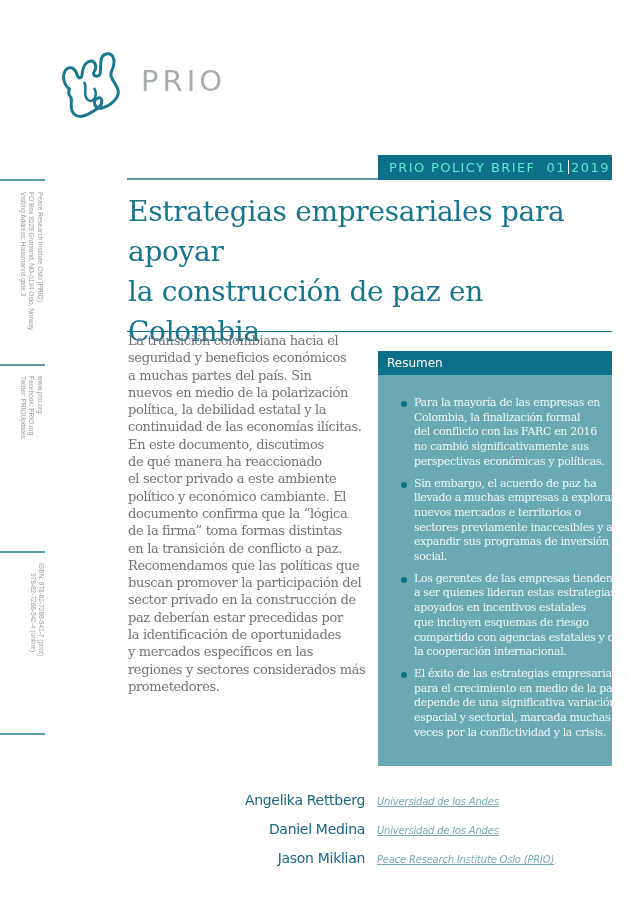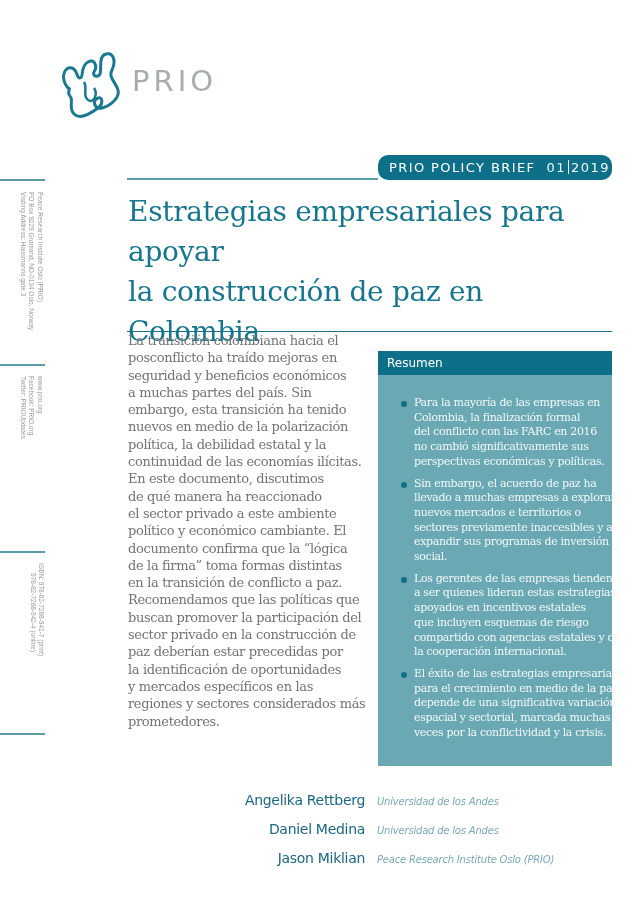--- a/index.html
+++ b/index.html
@@ -1,46 +1,46 @@
 <!DOCTYPE html>
 <html><head>
   <meta charset="utf-8">
   <style>
     html, body { margin: 0; padding: 0; background: #ffffff; }
     body { width: 633px; height: 897px; position: relative; overflow: hidden; }
 
     .logo { position: absolute; left: 58px; top: 48px; width: 160px; height: 72px; }
     .logo svg { position: absolute; left: 0; top: 0; }
-    .logo-text { position: absolute; left: 74px; top: 16px; font-family: "DejaVu Sans", sans-serif; font-size: 29px; letter-spacing: 4px; color: #a7adae; font-weight: normal; }
+    .logo-text { position: absolute; left: 83px; top: 16px; font-family: "DejaVu Sans", sans-serif; font-size: 29px; letter-spacing: 4px; color: #a7adae; font-weight: normal; }
 
     .side-rule { position: absolute; left: 0; width: 45px; height: 2px; background: #5b9aa6; }
     .side-text { position: absolute; font-family: "Liberation Sans", sans-serif; font-size: 6.5px; line-height: 8.5px; color: #9a9a9a; writing-mode: vertical-rl; white-space: nowrap; }
 
-    .brief-bar { position: absolute; left: 378px; top: 155px; width: 234px; height: 25px; background: #0e7088; color: #ffffff; font-family: "DejaVu Sans", sans-serif; font-size: 13px; letter-spacing: 1.4px; line-height: 25px; padding-left: 11px; box-sizing: border-box; white-space: nowrap; border-radius: 10px; }
+    .brief-bar { position: absolute; left: 378px; top: 155px; width: 234px; height: 25px; background: #0e7088; color: #5eead4; font-family: "DejaVu Sans", sans-serif; font-size: 13px; letter-spacing: 1.4px; line-height: 25px; padding-left: 11px; box-sizing: border-box; white-space: nowrap; }
     .brief-bar .num { font-size: 13px; letter-spacing: 1.5px; opacity: 0.95; }
     .brief-bar .sep { display: inline-block; width: 1px; height: 14px; background: #ffffff; vertical-align: -2px; margin: 0 2px; }
 
     .rule-top { position: absolute; left: 127px; top: 178px; width: 251px; height: 2px; background: #5b9aa6; }
     .title { position: absolute; left: 128px; top: 192px; width: 490px; font-family: "DejaVu Serif", serif; font-size: 28px; line-height: 40px; color: #17768d; letter-spacing: -0.3px; }
     .rule-title { position: absolute; left: 127px; top: 331px; width: 485px; height: 1px; background: #177089; }
 
     .body-text { position: absolute; left: 128px; top: 332px; width: 245px; font-family: "DejaVu Serif", serif; font-size: 13px; line-height: 17.3px; color: #737373; letter-spacing: -0.35px; }
     .body-text span { display: block; white-space: nowrap; }
 
     .summary { position: absolute; left: 378px; top: 351px; width: 234px; height: 415px; background: #6aa9b3; }
     .summary-head { height: 24px; background: #0e7088; color: #ffffff; font-family: "DejaVu Sans", sans-serif; font-size: 12px; line-height: 25px; padding-left: 9px; }
     .summary ul { list-style: none; margin: 12px; padding: 9px 6px 0 10px; }
     .summary li { position: relative; padding-left: 14px; margin-bottom: 7px; font-family: "DejaVu Serif", serif; font-size: 11px; line-height: 14.7px; color: #f2f8f9; letter-spacing: -0.35px; }
     .summary li .line { display: block; white-space: nowrap; }
     .summary li .bullet { position: absolute; left: 1px; top: 5px; width: 6px; height: 6px; border-radius: 50%; background: #0e6f87; }
 
     .authors { position: absolute; left: 150px; top: 792px; width: 460px; }
     .author { position: relative; height: 29px; }
     .author-name { position: absolute; right: 245px; top: 0; font-family: "DejaVu Sans", sans-serif; font-size: 14px; color: #1a6680; white-space: nowrap; letter-spacing: -0.3px; }
-    .author-aff { position: absolute; left: 227px; top: 4px; font-family: "DejaVu Sans", sans-serif; font-style: italic; font-size: 10px; color: #7aa9b4; white-space: nowrap; letter-spacing: -0.2px; }
+    .author-aff { position: absolute; left: 227px; top: 4px; font-family: "DejaVu Sans", sans-serif; font-style: italic; font-size: 10px; color: #7aa9b4; white-space: nowrap; letter-spacing: -0.2px; text-decoration: underline; }
   </style>
 </head>
 <body>
 
 <div class="logo">
   <svg width="64" height="72" viewBox="0 0 64 72">
     <path d="M10 40 C2 30,6 18,14 20 C20 22,18 30,22 30 C26 30,22 18,30 14 C36 10,40 18,36 24 C34 28,40 30,42 26 C44 20,40 8,48 6 C56 4,58 14,54 22 C50 30,58 34,60 42 C62 50,52 58,44 60 C36 62,34 52,40 50 C44 48,46 56,40 60 C32 66,22 72,16 66 C10 60,16 52,12 48 C8 44,14 40,10 40 Z" fill="none" stroke="#1a7891" stroke-width="3" stroke-linejoin="round"></path>
     <path d="M26 34 C30 40,24 48,30 52 C36 56,40 46,36 40" fill="none" stroke="#1a7891" stroke-width="2.5"></path>
   </svg>
   <div class="logo-text">PRIO</div>
@@ -72,24 +72,22 @@
 </div>
 
 <div class="title">
   <div>Estrategias empresariales para apoyar</div>
   <div>la construcción de paz en Colombia</div>
 </div>
 <div class="rule-title"></div>
 
 <div class="body-text">
   <span>La transición colombiana hacia el</span>
-  <span>posconflicto ha traído mejoras en</span>
   <span>seguridad y beneficios económicos</span>
   <span>a muchas partes del país. Sin</span>
-  <span>embargo, esta transición ha tenido</span>
   <span>nuevos en medio de la polarización</span>
   <span>política, la debilidad estatal y la</span>
   <span>continuidad de las economías ilícitas.</span>
   <span>En este documento, discutimos</span>
   <span>de qué manera ha reaccionado</span>
   <span>el sector privado a este ambiente</span>
   <span>político y económico cambiante. El</span>
   <span>documento confirma que la “lógica</span>
   <span>de la firma” toma formas distintas</span>
   <span>en la transición de conflicto a paz.</span>

